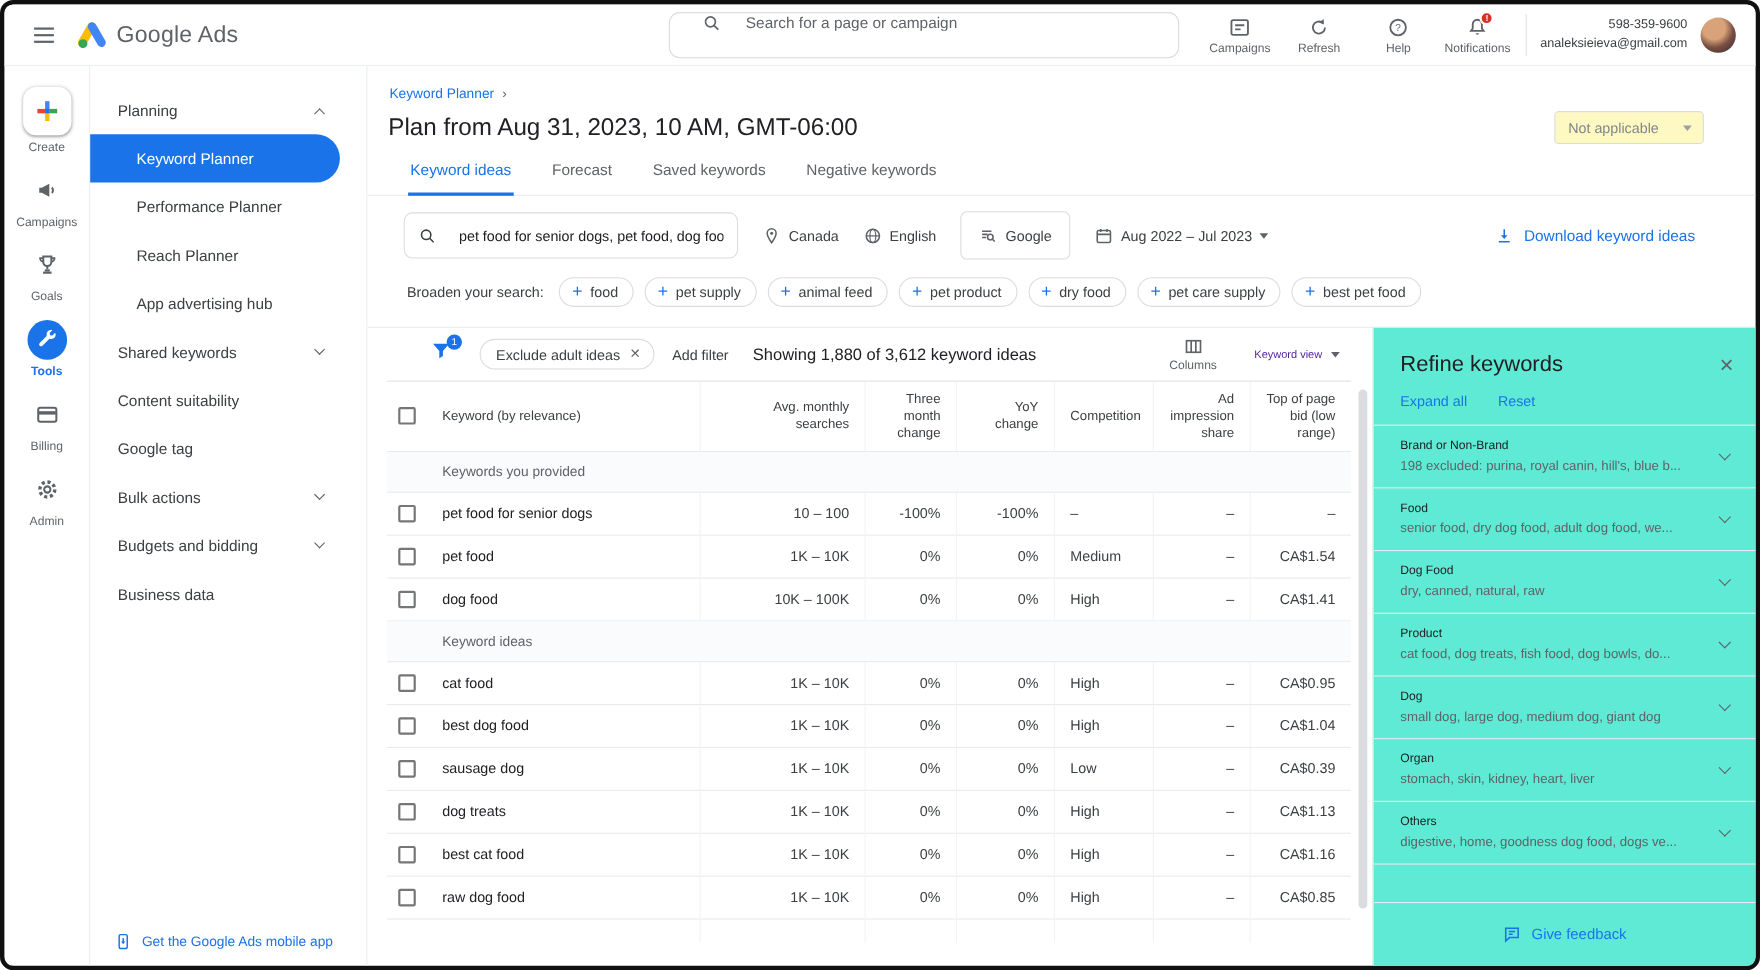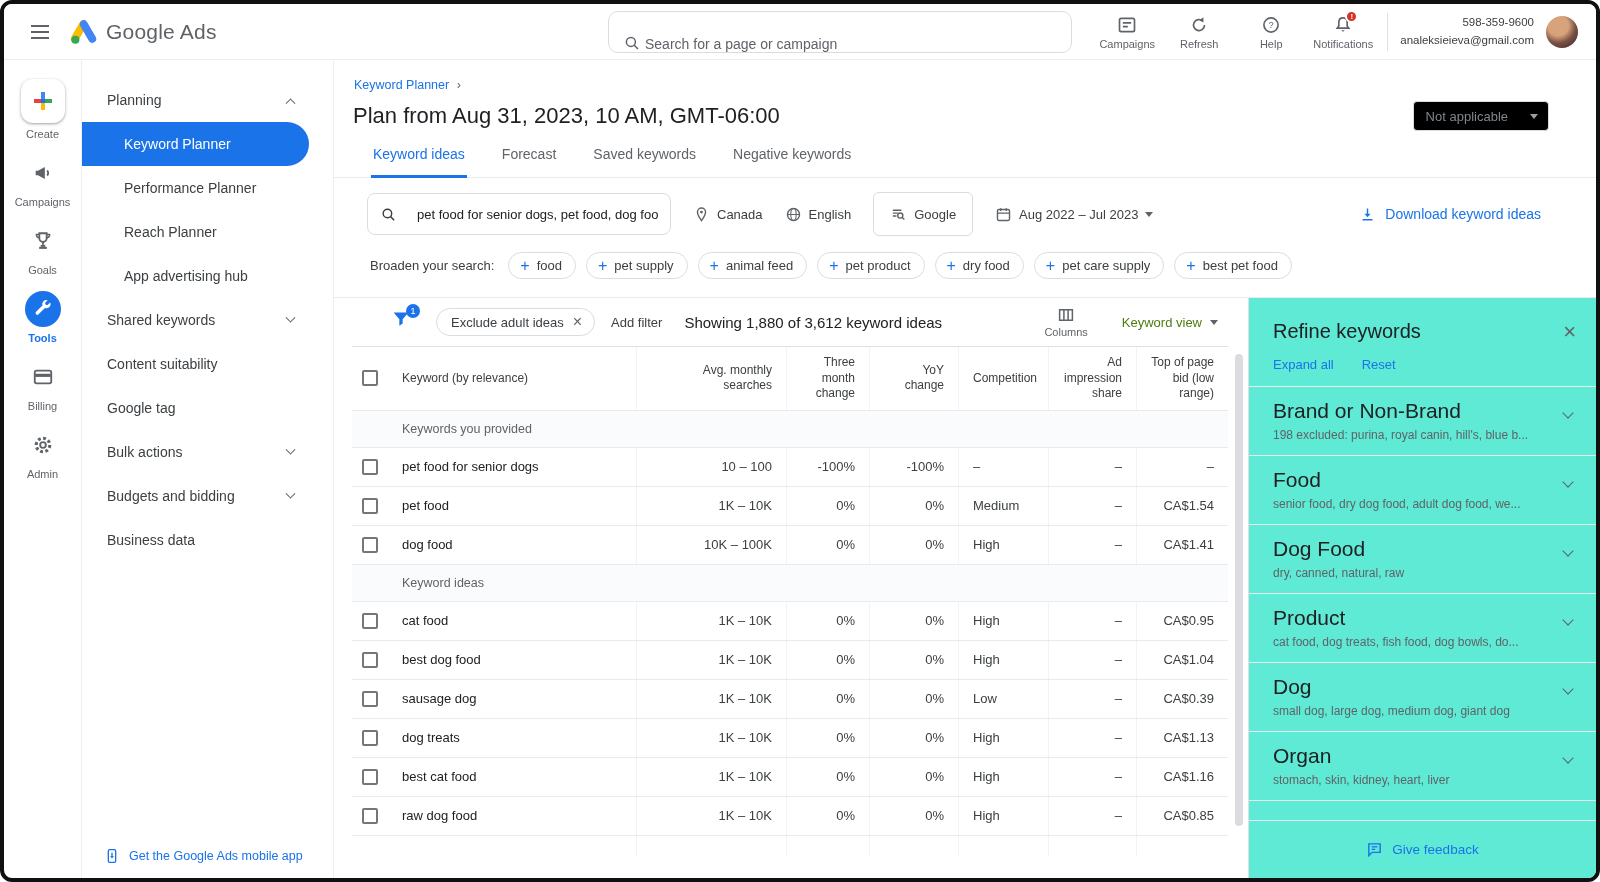--- a/index.html
+++ b/index.html
@@ -6,21 +6,21 @@
   html, body { width: 1600px; height: 882px; }
   body { font-family: "Liberation Sans", "DejaVu Sans", sans-serif; background: #fff; color: #202124; }
   .frame { width: 1600px; height: 882px; border: 4px solid #101010; border-radius: 12px; overflow: hidden; display: flex; flex-direction: column; background: #fff; }
 
   
   .topbar { height: 56px; min-height: 56px; display: flex; align-items: center; border-bottom: 1px solid #eceff1; position: relative; padding: 0 10px 0 16px; background: #fff; z-index: 5; }
   .hamburger { width: 40px; height: 40px; display: flex; flex-direction: column; justify-content: center; gap: 4px; align-items: center; cursor: pointer; }
   .hamburger i { display: block; width: 18px; height: 2px; background: #5f6368; }
   .brand { display: flex; align-items: center; gap: 9px; margin-left: 10px; }
   .brand-text { font-size: 21px; color: #5f6368; letter-spacing: .2px; }
-  .global-search { position: absolute; left: 604px; top: 7px; width: 464px; height: 42px; border: 1px solid #dadce0; border-radius: 10px; display: flex; align-items: flex-end; padding: 0 14px; gap: 4px; background: #fff; }
+  .global-search { position: absolute; left: 604px; top: 7px; width: 464px; height: 42px; border: 1px solid #dadce0; border-radius: 10px; display: flex; align-items: flex-start; padding: 0 29px; gap: 22px; background: #fff; }
   .global-search input { border: none; outline: none; font-size: 14px; color: #3c4043; flex: 1; background: transparent; font-family: inherit; }
   .global-search input::placeholder { color: #5f6368; }
   .topbar-right { margin-left: auto; display: flex; align-items: center; }
   .tb-action { width: 72px; display: flex; flex-direction: column; align-items: center; gap: 3px; padding: 5px 0 3px; cursor: pointer; position: relative; }
   .tb-action .lbl { font-size: 11px; color: #5f6368; white-space: nowrap; }
   .tb-badge { position: absolute; top: 0px; right: 21px; min-width: 13px; height: 13px; background: #d93025; border-radius: 50%; color: #fff; font-size: 8px; font-weight: bold; display: flex; align-items: center; justify-content: center; border: 2px solid #fff; }
   .tb-sep { width: 1px; height: 38px; background: #e0e0e0; margin: 0 12px 0 8px; }
   .account { text-align: right; font-size: 11.5px; color: #3c4043; line-height: 1.5; }
   .avatar { width: 32px; height: 32px; border-radius: 50%; margin: 0 8px 0 12px; background: radial-gradient(circle at 38% 30%, #d8a27b 0 34%, #7a5142 58%, #33222e 100%); cursor: pointer; flex: none; }
 
@@ -49,21 +49,21 @@
   .mobile-app { position: absolute; bottom: 14px; left: 22px; display: flex; align-items: center; gap: 9px; color: #1a73e8; font-size: 12.5px; cursor: pointer; }
 
   
   .main { flex: 1; display: flex; flex-direction: column; min-width: 0; }
   .main-header { flex: none; }
   .crumb-row { padding: 18px 0 0 20px; font-size: 12.5px; }
   .crumb-link { color: #1a73e8; cursor: pointer; }
   .crumb-sep { color: #5f6368; margin-left: 4px; }
   .title-row { display: flex; align-items: center; margin-top: 9px; padding: 0 47px 0 19px; }
   .page-title { font-size: 22px; font-weight: 400; color: #202124; }
-  .status-select { margin-left: auto; height: 30px; background: #000000; border: 1px solid #dadce0; border-radius: 4px; color: #80868b; font-size: 13px; display: flex; align-items: center; gap: 22px; padding: 0 10px 0 12px; cursor: pointer; }
+  .status-select { margin-left: auto; height: 30px; background: #fef9c3; border: 1px solid #dadce0; border-radius: 4px; color: #80868b; font-size: 13px; display: flex; align-items: center; gap: 22px; padding: 0 10px 0 12px; cursor: pointer; }
   .caret { width: 0; height: 0; border-left: 4.5px solid transparent; border-right: 4.5px solid transparent; border-top: 5px solid #5f6368; display: inline-block; }
   .status-select .caret { border-top-color: #9aa0a6; }
 
   .tabs { display: flex; gap: 33px; margin-top: 15px; border-bottom: 1px solid #e8eaed; padding-left: 37px; }
   .tab { padding: 0 2px 13px; font-size: 14px; color: #5f6368; cursor: pointer; border-bottom: 3px solid transparent; margin-bottom: -1px; }
   .tab.selected { color: #1a73e8; border-bottom-color: #1a73e8; font-weight: 500; }
 
   .toolbar { display: flex; align-items: center; padding: 14px 55px 10px 33px; gap: 22px; }
   .kw-search { width: 304px; height: 42px; border: 1px solid #dadce0; border-radius: 8px; display: flex; align-items: center; gap: 20px; padding: 0 12px; }
   .kw-search input { border: none; outline: none; flex: 1; font-size: 13px; color: #202124; font-family: inherit; background: transparent; }
@@ -82,21 +82,21 @@
 
   .filterbar { height: 48px; min-height: 48px; display: flex; align-items: center; gap: 16px; padding: 0 30px 0 56px; }
   .funnel-wrap { position: relative; width: 30px; height: 28px; cursor: pointer; flex: none; }
   .funnel-badge { position: absolute; top: -4px; right: 0; width: 14px; height: 14px; border-radius: 50%; background: #1a73e8; color: #fff; font-size: 9px; display: flex; align-items: center; justify-content: center; }
   .xchip { height: 28px; border: 1px solid #dadce0; border-radius: 15px; display: flex; align-items: center; gap: 9px; padding: 0 12px 0 14px; font-size: 13px; color: #3c4043; cursor: pointer; }
   .xchip .x { color: #5f6368; font-size: 16px; line-height: 1; cursor: pointer; }
   .add-filter { font-size: 13px; color: #3c4043; cursor: pointer; white-space: nowrap; }
   .summary { font-size: 15px; color: #202124; margin-left: 6px; white-space: nowrap; }
   .columns-stack { margin-left: auto; display: flex; flex-direction: column; align-items: center; gap: 2px; cursor: pointer; }
   .columns-stack .lbl { font-size: 11px; color: #5f6368; }
-  .view-select { display: flex; align-items: center; gap: 8px; font-size: 13px; color: #4d7c0f; cursor: pointer; margin-left: 18px; white-space: nowrap; }
+  .view-select { display: flex; align-items: center; gap: 8px; font-size: 10px; color: #4c1d95; cursor: pointer; margin-left: 18px; white-space: nowrap; }
 
   .ktable { margin: 0 20px 0 18px; }
   .trow { display: grid; grid-template-columns: 36px 1fr 150px 83px 89px 90px 88px 92px; border-bottom: 1px solid #e8eaed; }
   .cell { display: flex; align-items: center; padding: 0 14px; min-width: 0; }
   .c-num { justify-content: flex-end; text-align: right; }
   .bl { border-left: 1px solid #f1f3f4; }
   .thead { border-top: 1px solid #e0e0e0; min-height: 53px; font-size: 12px; color: #3c4043; }
   .thead .cell { padding-top: 8px; padding-bottom: 8px; line-height: 1.3; }
   .tsection { background: #fafbfc; height: 37px; font-size: 12.5px; color: #5f6368; }
   .tdata { height: 39px; font-size: 13px; color: #3c4043; cursor: pointer; }
@@ -110,21 +110,21 @@
 
   
   .refine { width: 348px; min-width: 348px; border-left: 1px solid #e0e0e0; display: flex; flex-direction: column; min-height: 0; background: #5eead4; }
   .refine-head { display: flex; align-items: center; padding: 22px 20px 4px 24px; }
   .refine-title { font-size: 20px; color: #202124; font-weight: 400; }
   .refine-close { margin-left: auto; font-size: 22px; color: #5f6368; cursor: pointer; line-height: 1; }
   .refine-links { display: flex; gap: 28px; padding: 10px 24px 14px; font-size: 13px; }
   .refine-links span { color: #1a73e8; cursor: pointer; }
   .rsections { border-bottom: 1px solid #e8eaed; }
   .rsection { border-top: 1px solid #e8eaed; padding: 12px 44px 13px 24px; position: relative; cursor: pointer; }
-  .rsection .rtitle { font-size: 21px; color: #202124; }
+  .rsection .rtitle { font-size: 11px; color: #202124; }
   .rsection .rsub { font-size: 12px; color: #5f6368; margin-top: 5px; white-space: nowrap; overflow: hidden; }
   .rsection .chev { position: absolute; right: 24px; top: 22px; transform: rotate(45deg); width: 8px; height: 8px; }
   .refine-footer { margin-top: auto; border-top: 1px solid #e8eaed; display: flex; align-items: center; justify-content: center; gap: 9px; color: #1a73e8; font-size: 13.5px; height: 58px; cursor: pointer; }
 
   svg { display: block; flex: none; }
 </style>
 </head>
 <body>
 
 <div class="frame">
@@ -780,20 +780,25 @@
               <div class="rsection">
                 <div class="rtitle">Dog</div>
                 <div class="rsub">small dog, large dog, medium dog, giant dog</div>
                 <span class="chev"></span>
               </div>
               <div class="rsection">
                 <div class="rtitle">Organ</div>
                 <div class="rsub">stomach, skin, kidney, heart, liver</div>
                 <span class="chev"></span>
               </div>
+              <div class="rsection">
+                <div class="rtitle">Others</div>
+                <div class="rsub">digestive, home, goodness dog food, dogs ve...</div>
+                <span class="chev"></span>
+              </div>
           </div>
           <div class="refine-footer">
             <svg width="17" height="17" viewBox="0 0 24 24">
               <path d="M4 4h16v12H8.8L4 20.5V4z" fill="none" stroke="#1a73e8" stroke-width="2"></path>
               <line x1="8" y1="8.2" x2="16" y2="8.2" stroke="#1a73e8" stroke-width="1.8"></line>
               <line x1="8" y1="11.8" x2="13" y2="11.8" stroke="#1a73e8" stroke-width="1.8"></line>
             </svg>
             <span>Give feedback</span>
           </div>
         </aside>

